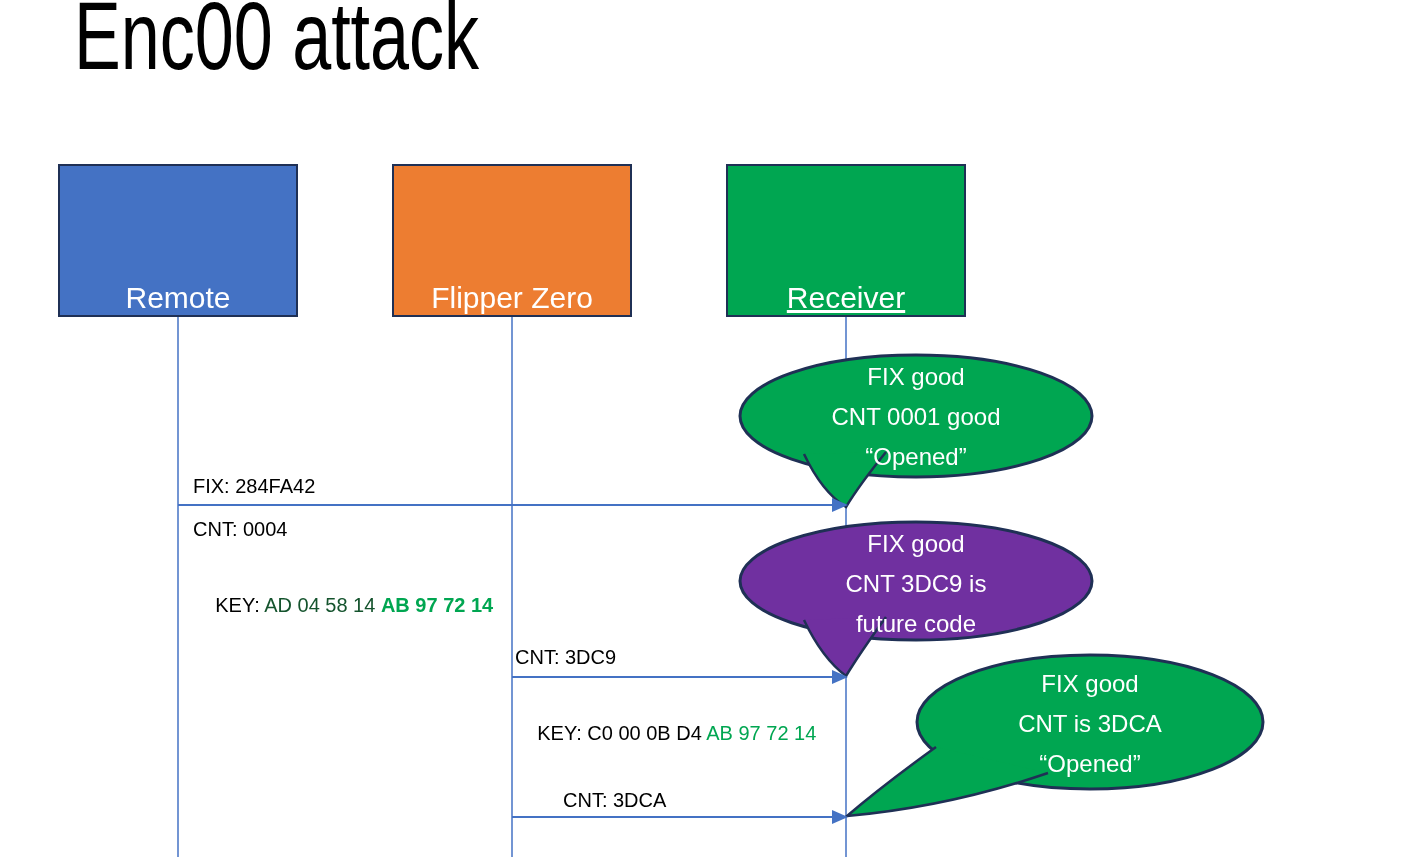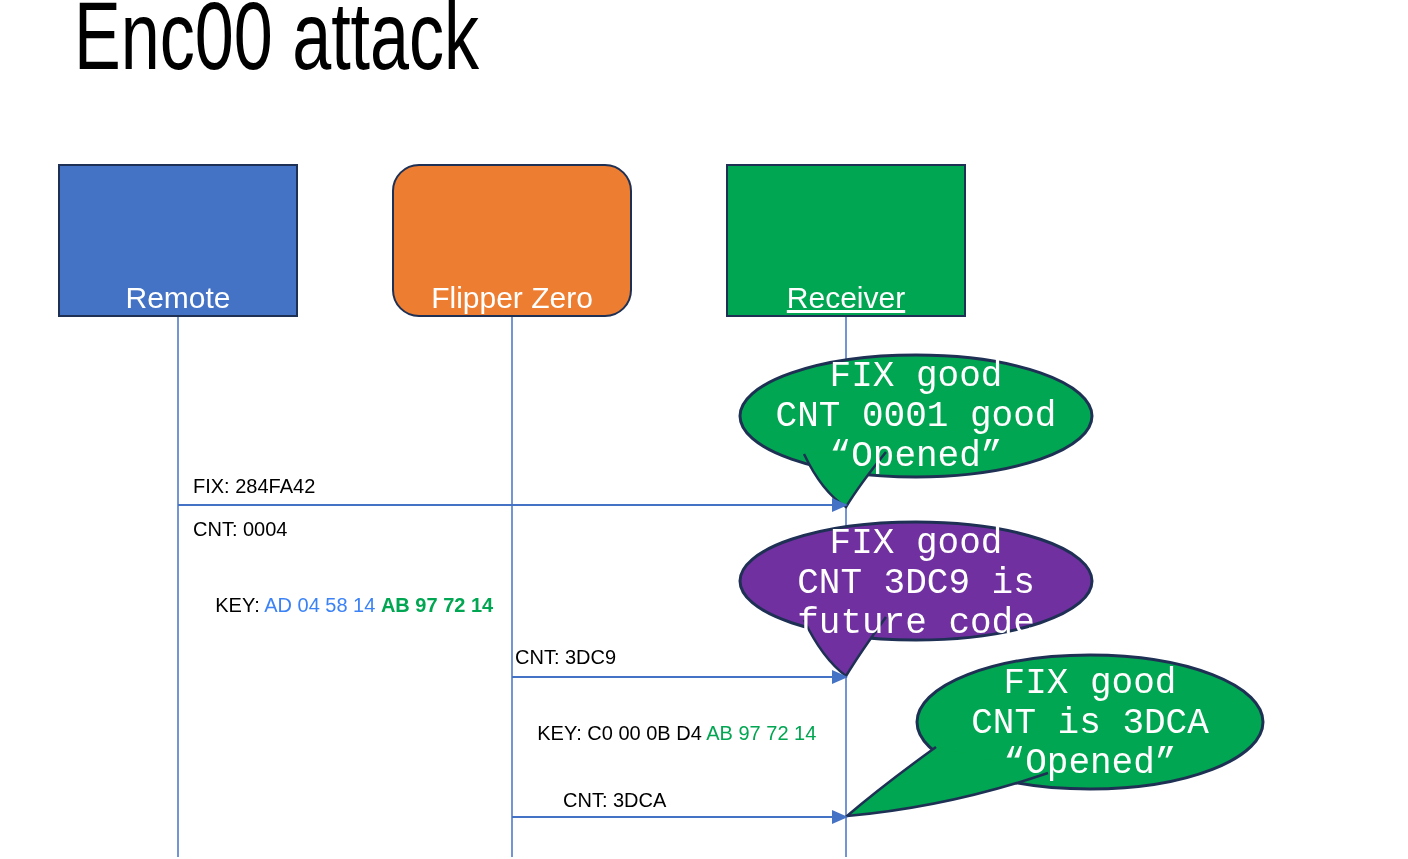--- a/index.html
+++ b/index.html
@@ -11,35 +11,35 @@
     position:absolute; left:74px; top:-12px; margin:0;
     font-size:96px; font-weight:300; line-height:1.0; color:#000;
     transform:scaleX(0.73); transform-origin:left center; white-space:nowrap;
   }
   .actor {
     position:absolute; width:240px; height:153px; box-sizing:border-box;
     border:2px solid #1F3055; display:flex; align-items:flex-end; justify-content:center;
     color:#fff; font-size:30px;
   }
   .actor.remote   { left:58px;  top:164px; }
-  .actor.flipper  { left:392px; top:164px;border-radius:27px; }
+  .actor.flipper  { left:392px; top:164px; }
   .actor.receiver { left:726px; top:164px; }
   svg.overlay { position:absolute; left:0; top:0; }
   .lifeline { stroke:#4472C4; stroke-width:1.5; }
   .msg-line { stroke:#4472C4; stroke-width:2; }
   .arrow-head { fill:#4472C4; }
   .bubble { stroke:#1F3055; stroke-width:3; }
   .bubble-tail { stroke:#1F3055; stroke-width:2.5; }
   .msg {
     position:absolute; font-size:20px; line-height:38px; color:#000; white-space:pre;
   }
   .msg b { font-weight:bold; }
   .callout-text {
     position:absolute; width:350px; text-align:center; color:#fff;
-    font-size:36px; line-height:40px;font-family:Liberation Mono, monospace;
+    font-size:24px; line-height:40px;
   }
 </style>
 </head>
 <body>
 
 <div class="stage">
 
   <h1 class="title">Enc00 attack</h1>
 
   <div class="actor remote" style="background-color: rgb(68, 114, 196);">
@@ -73,21 +73,21 @@
     <line class="msg-line" x1="512" y1="677" x2="834" y2="677"></line>
     <polygon class="arrow-head" points="832,670 848,677 832,684"></polygon>
 
     <line class="msg-line" x1="512" y1="817" x2="834" y2="817"></line>
     <polygon class="arrow-head" points="832,810 848,817 832,824"></polygon>
   </svg>
 
   <div class="msg" style="left:193px; top:467px;">FIX: 284FA42</div>
   <div class="msg" style="left:193px; top:510px;">CNT: 0004</div>
   <div class="msg" style="left:193px; top:548px;">
-    <span>KEY: </span><span style="color: #3b82f6;">AD 04 58 14 </span><b style="color: rgb(0, 166, 81);">AB 97 72 14</b>
+    <span>KEY: </span><span style="color: #14532d;">AD 04 58 14 </span><b style="color: rgb(0, 166, 81);">AB 97 72 14</b>
   </div>
 
   <div class="msg" style="left:515px; top:638px;">CNT: 3DC9</div>
   <div class="msg" style="left:515px; top:676px;">
     <span>KEY: C0 00 0B D4 </span><span style="color: rgb(0, 166, 81);">AB 97 72 14</span>
   </div>
 
   <div class="msg" style="left:515px; top:781px;margin-left:48px;">CNT: 3DCA</div>
   <div class="msg" style="left:515px; top:817px;">
     <span>KEY: C0 02 8A 33 </span><span style="color: rgb(0, 166, 81);">AB 97 72 14</span>

